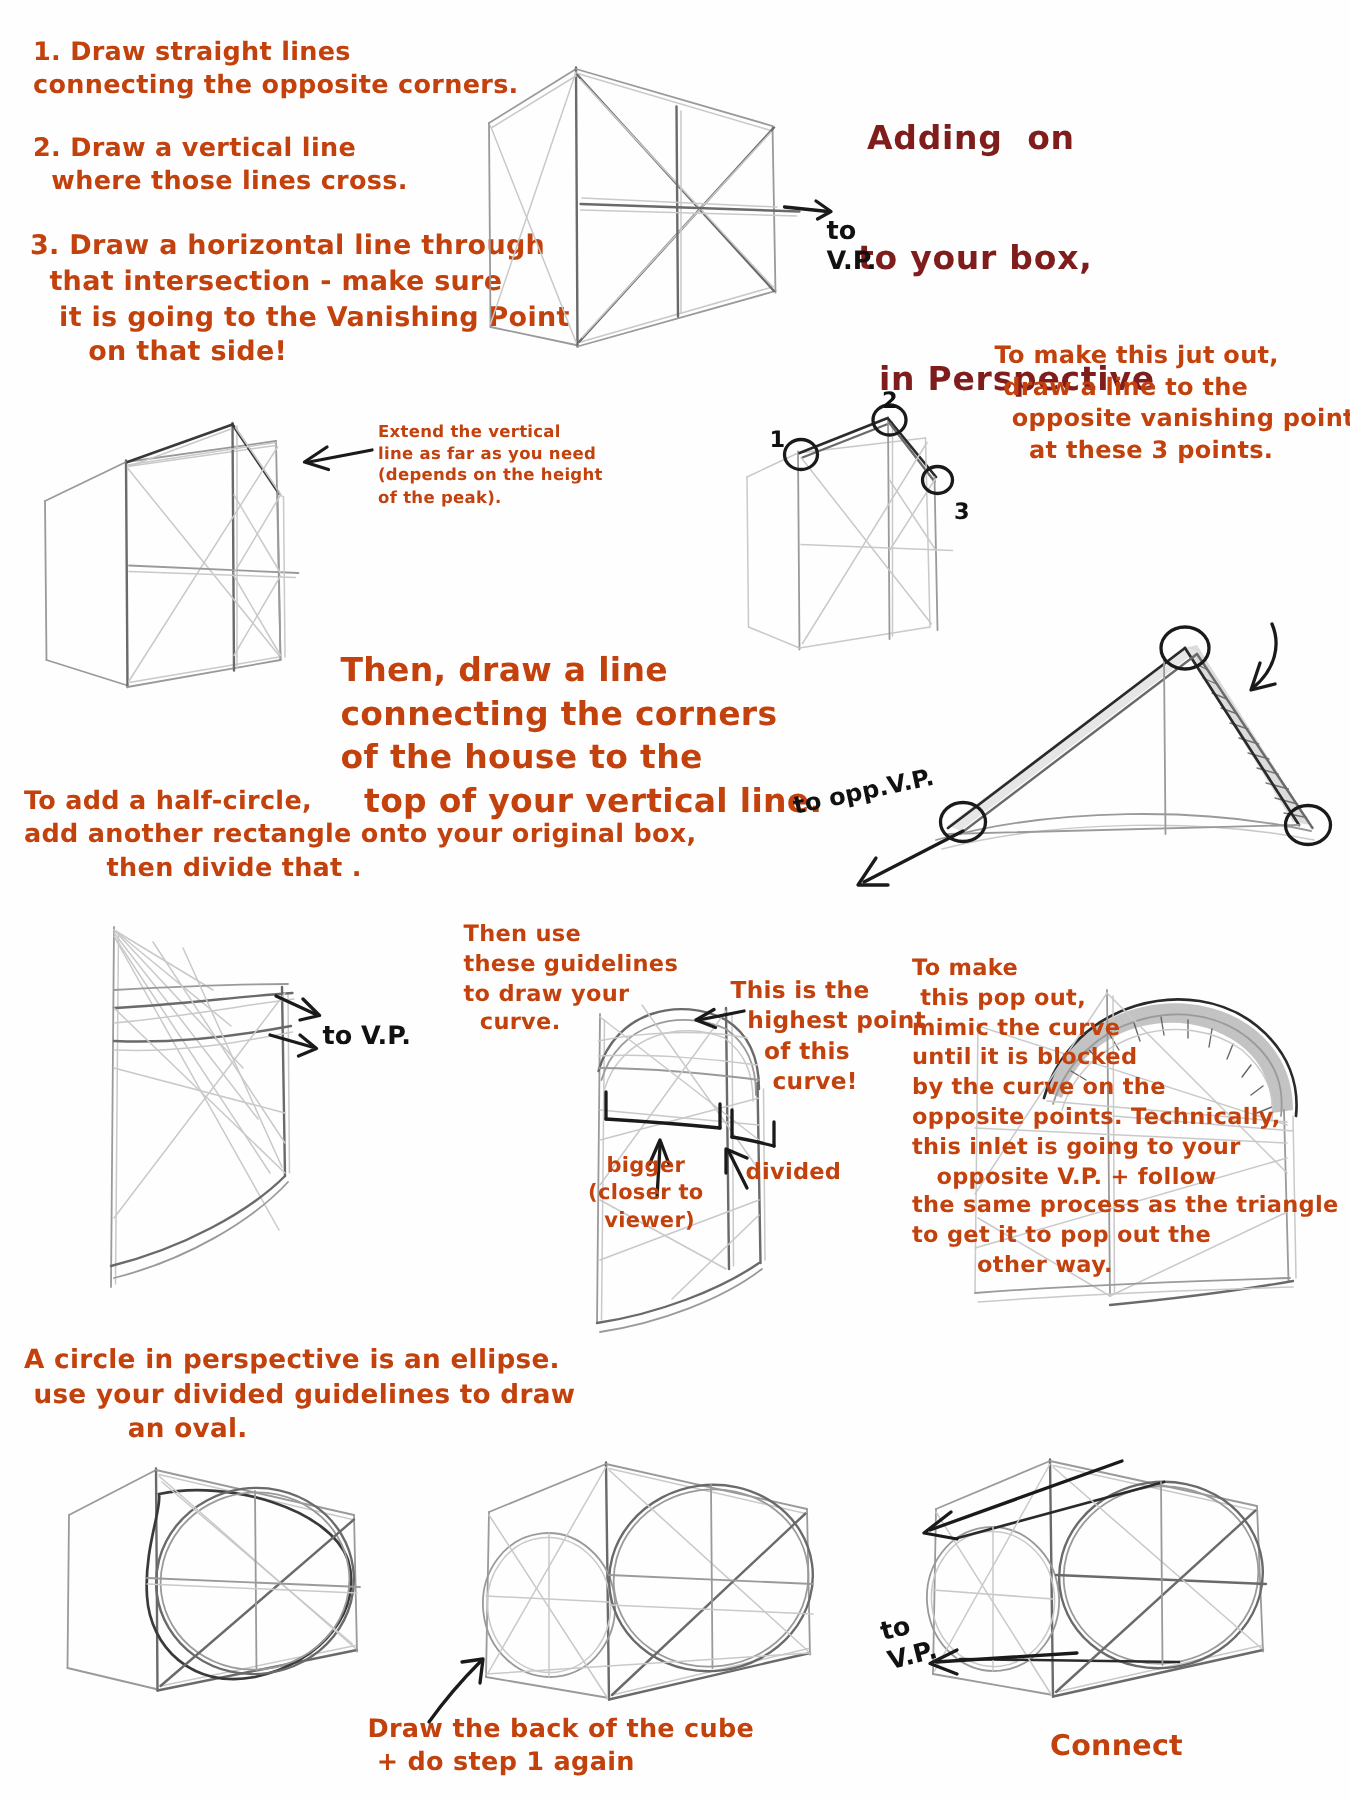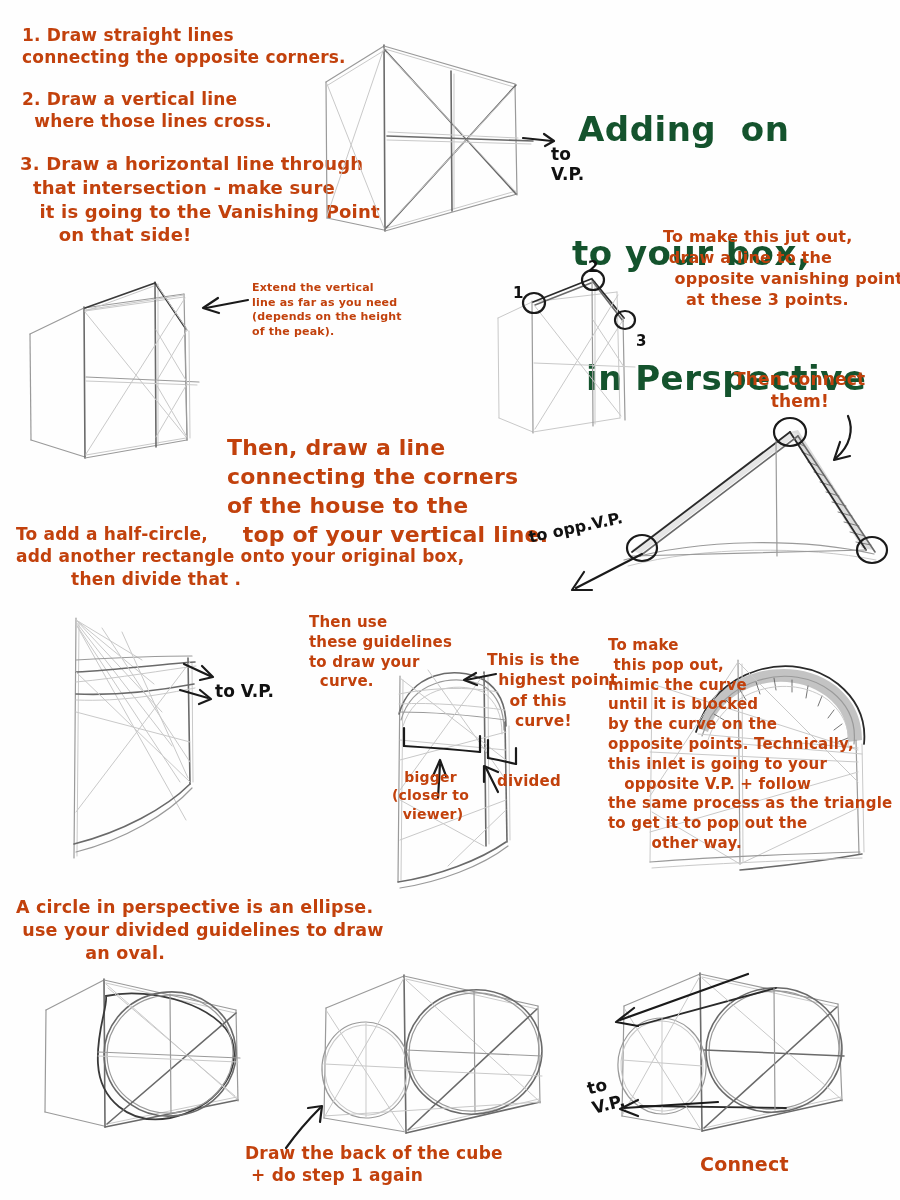--- a/index.html
+++ b/index.html
@@ -21,26 +21,26 @@
     color: #c2410c;
     font-family: "DejaVu Sans", sans-serif;
     font-weight: 700;
     letter-spacing: 0.2px;
     white-space: pre;
     line-height: 1.32;
     transform-origin: left top;
   }
   .title {
     position: absolute;
-    color: #14532d;
+    color: #7f1d1d;
     font-family: "DejaVu Sans", sans-serif;
     font-weight: 700;
     white-space: pre;
     line-height: 1.22;
-    font-size: 34px;
+    font-size: 22px;
     letter-spacing: 0.5px;
   }
   .lbl {
     position: absolute;
     color: #111;
     font-family: "DejaVu Sans", sans-serif;
     font-weight: 700;
     white-space: pre;
     line-height: 1.2;
   }
@@ -206,22 +206,20 @@
   </div>
   <div class="lbl" style="left:513px; top:284px; font-size:15px;">1</div>
   <div class="lbl" style="left:588px; top:258px; font-size:15px;">2</div>
   <div class="lbl" style="left:636px; top:332px; font-size:15px;">3</div>
 
   <div class="hand" style="left:663px; top:226px; font-size:16px;">To make this jut out,
  draw a line to the
   opposite vanishing point
     at these 3 points.</div>
 
-  <div class="hand" style="left:734px; top:368px; font-size:17px;">Then connect
-      them!</div>
 
   <div class="sketchfig" style="left:818px; top:412px; width:46px; height:56px;">
     <svg width="46" height="56" viewBox="0 0 46 56">
       <path class="s-ink" d="M30 4 C36 18 32 34 18 46"></path>
       <path class="s-ink" d="M22 30 L16 48 L32 44"></path>
     </svg>
   </div>
 
   <div class="sketchfig" style="left:562px; top:410px; width:330px; height:180px;">
     <svg width="330" height="180" viewBox="0 0 330 180">

